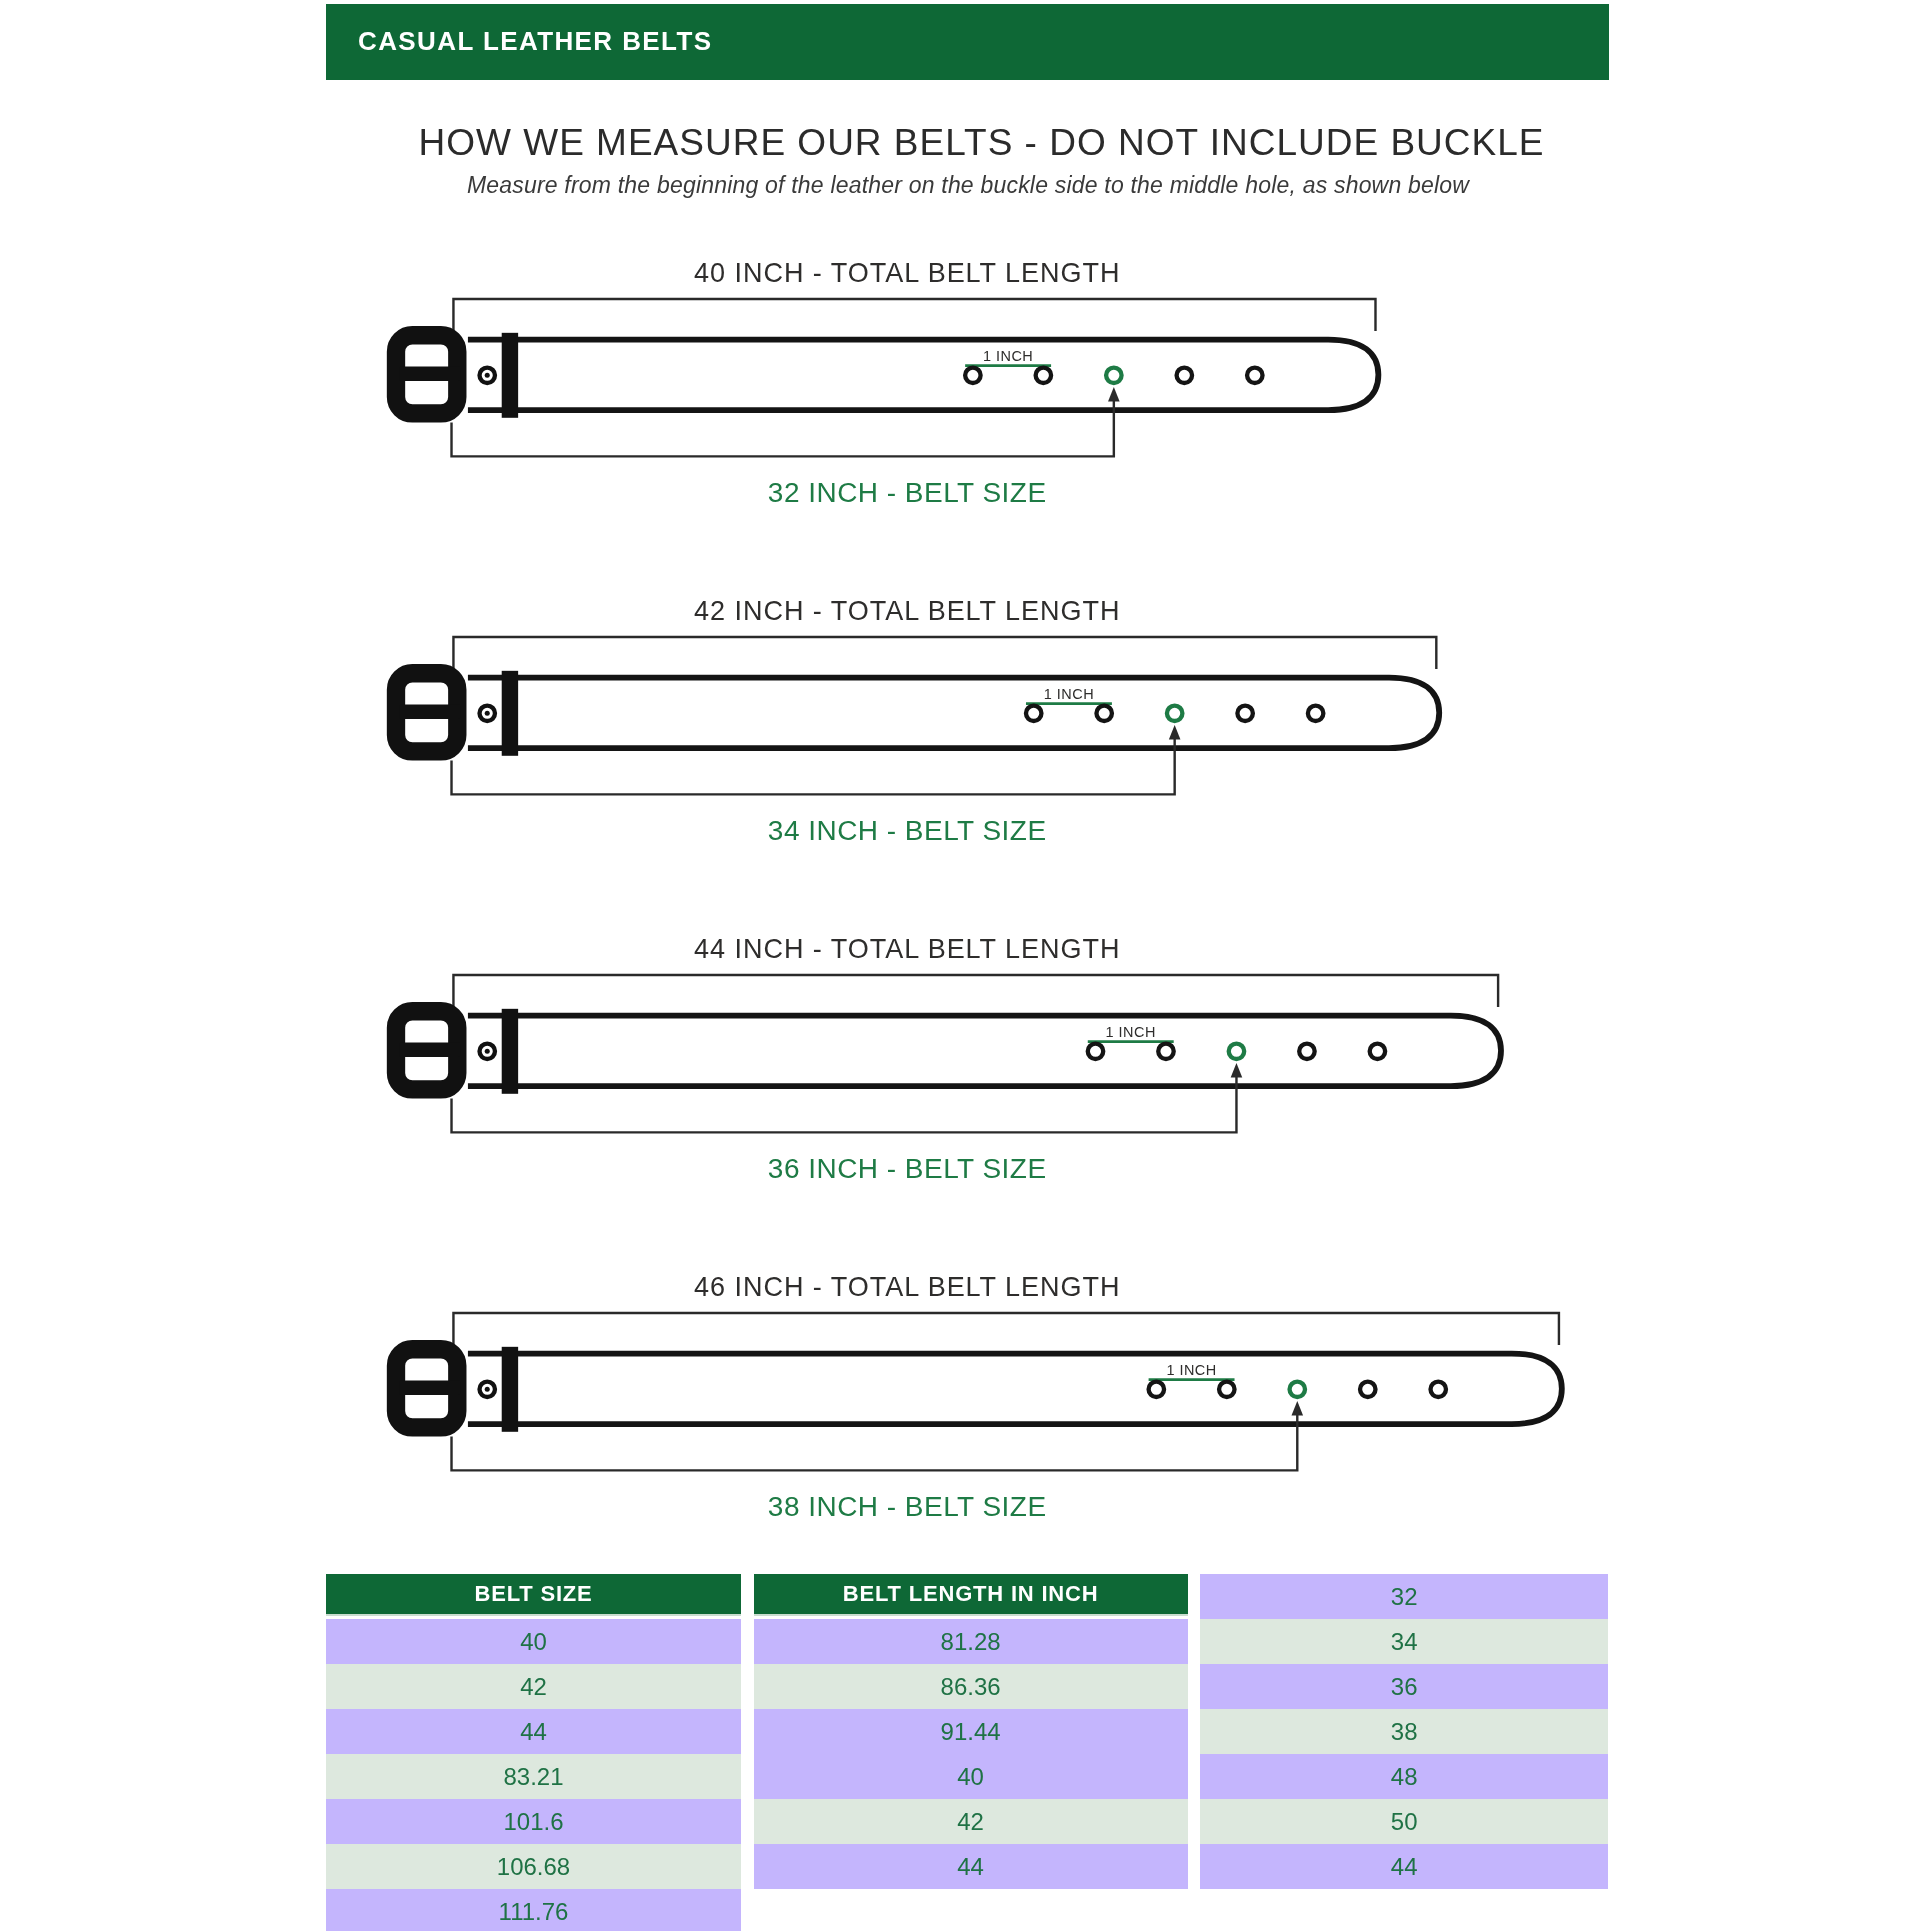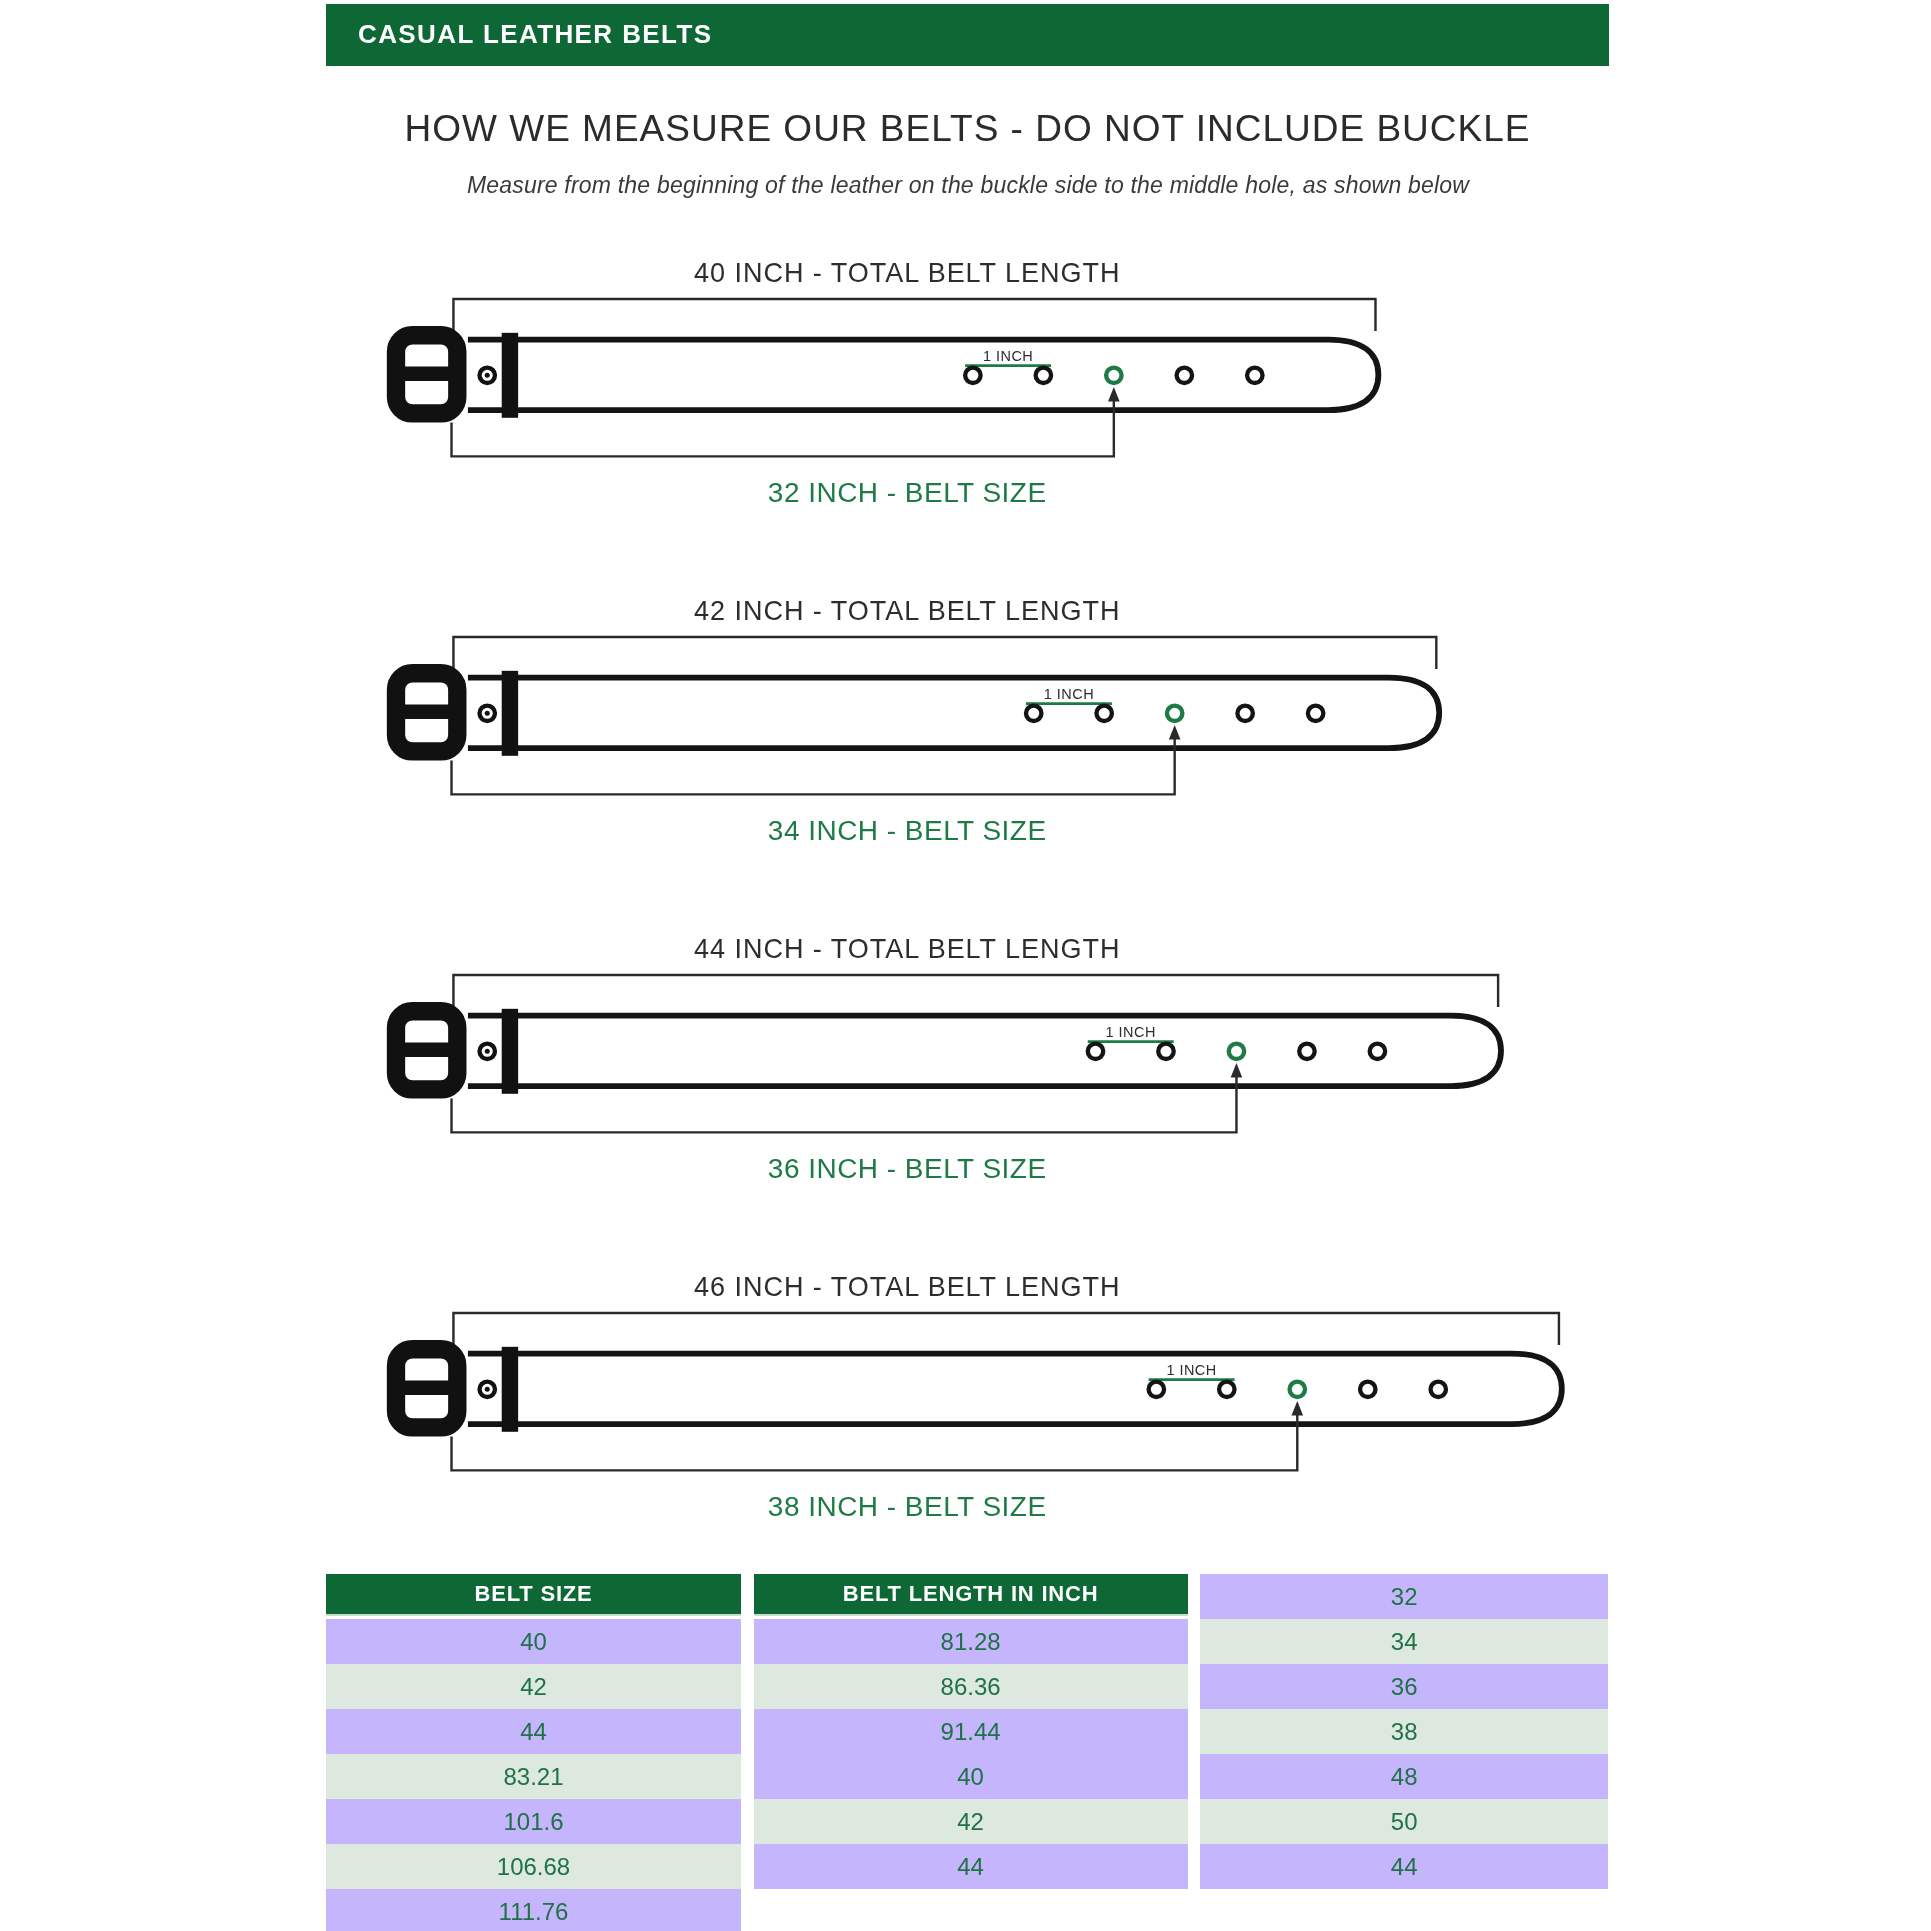--- a/index.html
+++ b/index.html
@@ -10,27 +10,27 @@
     --title-ink:#2b2b2b;
   }
   *{box-sizing:border-box;}
   html,body{margin:0;padding:0;}
   body{
     width:1931px;height:1931px;background:#ffffff;
     font-family:"Liberation Sans","DejaVu Sans",sans-serif;
     position:relative;overflow:hidden;
   }
   .topbar{
-    position:absolute;left:326px;top:3.9px;width:1283px;height:62px;
+    position:absolute;left:326px;top:3.9px;width:1283px;height:76px;
     background:var(--brand);color:#ffffff;
     display:flex;align-items:center;padding-left:32px;
     font-size:26px;font-weight:bold;letter-spacing:1.4px;
   }
   .heading{
-    position:absolute;left:326px;top:108px;width:1283px;margin:0;
+    position:absolute;left:326px;top:108px;width:1283px;margin:14px;
     text-align:center;font-size:37px;font-weight:normal;
     letter-spacing:1px;color:var(--title-ink);
   }
   .subheading{
     position:absolute;left:230px;top:172px;width:1476px;margin:0;
     text-align:center;font-size:23px;font-weight:normal;
     letter-spacing:0.2px;color:#3a3a3a;font-style:italic;
   }
   .belt-fig{position:absolute;left:326px;width:1315px;height:290px;}
   .belt-fig svg{display:block;width:1315px;height:290px;}

